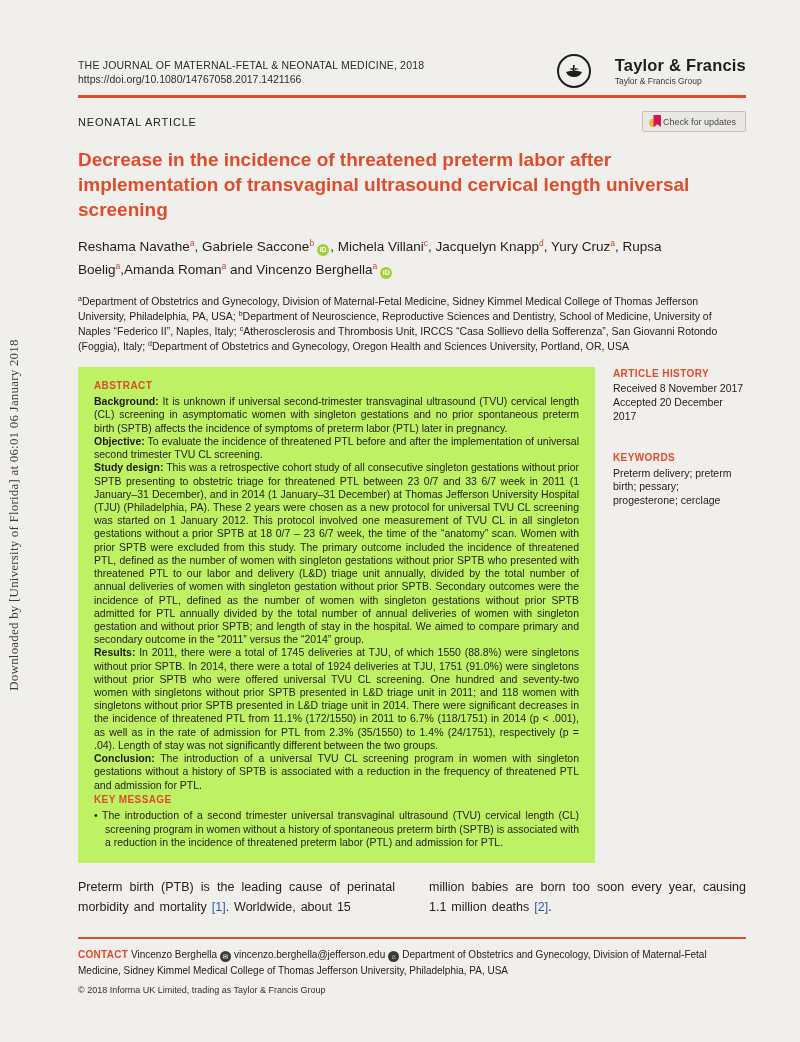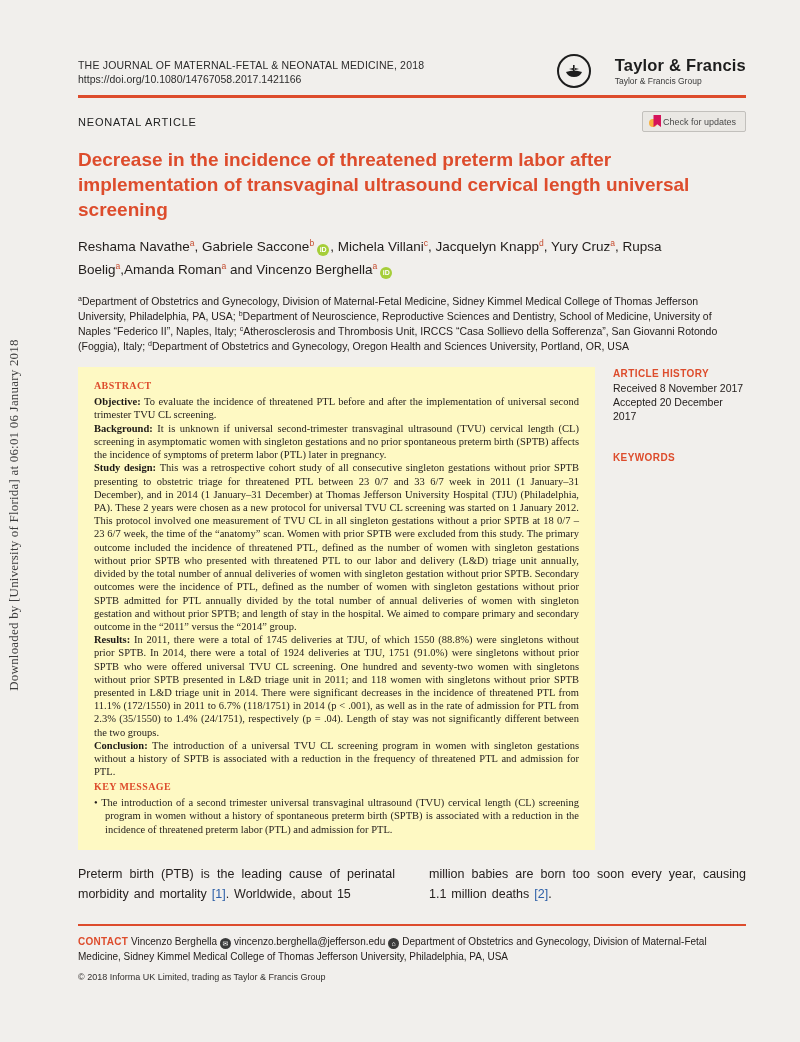--- a/index.html
+++ b/index.html
@@ -55,22 +55,22 @@
     background:#a6ce39; color:#fff; font-size:7px; font-weight:bold;
     text-align:center; line-height:12px; margin:0 1px 0 3px; vertical-align:-1px; cursor:pointer;
   }
 
   .affils { margin-top:13px; font-size:10.5px; line-height:1.45; color:#26211f; }
   .affils sup { font-size:7px; vertical-align:super; line-height:0; color:#26211f; }
 
   
   .abs-row { display:flex; gap:18px; margin-top:12px; align-items:flex-start; }
   .abs-box {
-    width:517px; background:#fef9c3; padding:13px 16px 14px 16px;
-    font-size:10.5px; line-height:1.26; text-align:justify; color:#26211f;font-family:Liberation Serif, serif;
+    width:517px; background:#bef264; padding:13px 16px 14px 16px;
+    font-size:10.5px; line-height:1.26; text-align:justify; color:#26211f;
   }
   .sec-label { font-size:10px; font-weight:bold; color:#dd4c2c; letter-spacing:.4px; margin-bottom:3px; }
   .abs-box p { margin:0; }
   .abs-box p b { color:#1d1916; }
   .keymsg { margin-top:2px; }
   .keymsg-item { padding-left:11px; text-indent:-11px; }
 
   .side-col { width:133px; font-size:10.5px; line-height:1.32; color:#26211f; }
   .side-col .sec-label { margin-bottom:2px; }
   .side-gap { height:28px; }
@@ -137,38 +137,39 @@
   <div class="title">Decrease in the incidence of threatened preterm labor after implementation of transvaginal ultrasound cervical length universal screening</div>
 
   <div class="authors" id="authors-line"><span>Reshama Navathe</span><sup>a</sup>, <span>Gabriele Saccone</span><sup>b</sup><span class="orcid">iD</span>, <span>Michela Villani</span><sup>c</sup>, <span>Jacquelyn Knapp</span><sup>d</sup>, <span>Yury Cruz</span><sup>a</sup>, <span>Rupsa Boelig</span><sup>a</sup>,<span>Amanda Roman</span><sup>a</sup> and <span>Vincenzo Berghella</span><sup>a</sup><span class="orcid">iD</span></div>
 
   <div class="affils" id="affiliations"><sup>a</sup>Department of Obstetrics and Gynecology, Division of Maternal-Fetal Medicine, Sidney Kimmel Medical College of Thomas Jefferson University, Philadelphia, PA, USA; <sup>b</sup>Department of Neuroscience, Reproductive Sciences and Dentistry, School of Medicine, University of Naples “Federico II”, Naples, Italy; <sup>c</sup>Atherosclerosis and Thrombosis Unit, IRCCS “Casa Sollievo della Sofferenza”, San Giovanni Rotondo (Foggia), Italy; <sup>d</sup>Department of Obstetrics and Gynecology, Oregon Health and Sciences University, Portland, OR, USA</div>
 
   <div class="abs-row">
     <div class="abs-box">
       <div class="sec-label">ABSTRACT</div>
       <div id="abstract-body">
+          <p><b>Background:</b> It is unknown if universal second-trimester transvaginal ultrasound (TVU) cervical length (CL) screening in asymptomatic women with singleton gestations and no prior spontaneous preterm birth (SPTB) affects the incidence of symptoms of preterm labor (PTL) later in pregnancy.</p>
           <p><b>Objective:</b> To evaluate the incidence of threatened PTL before and after the implementation of universal second trimester TVU CL screening.</p>
-          <p><b>Background:</b> It is unknown if universal second-trimester transvaginal ultrasound (TVU) cervical length (CL) screening in asymptomatic women with singleton gestations and no prior spontaneous preterm birth (SPTB) affects the incidence of symptoms of preterm labor (PTL) later in pregnancy.</p>
           <p><b>Study design:</b> This was a retrospective cohort study of all consecutive singleton gestations without prior SPTB presenting to obstetric triage for threatened PTL between 23 0/7 and 33 6/7 week in 2011 (1 January–31 December), and in 2014 (1 January–31 December) at Thomas Jefferson University Hospital (TJU) (Philadelphia, PA). These 2 years were chosen as a new protocol for universal TVU CL screening was started on 1 January 2012. This protocol involved one measurement of TVU CL in all singleton gestations without a prior SPTB at 18 0/7 – 23 6/7 week, the time of the “anatomy” scan. Women with prior SPTB were excluded from this study. The primary outcome included the incidence of threatened PTL, defined as the number of women with singleton gestations without prior SPTB who presented with threatened PTL to our labor and delivery (L&amp;D) triage unit annually, divided by the total number of annual deliveries of women with singleton gestation without prior SPTB. Secondary outcomes were the incidence of PTL, defined as the number of women with singleton gestations without prior SPTB admitted for PTL annually divided by the total number of annual deliveries of women with singleton gestation and without prior SPTB; and length of stay in the hospital. We aimed to compare primary and secondary outcome in the “2011” versus the “2014” group.</p>
           <p><b>Results:</b> In 2011, there were a total of 1745 deliveries at TJU, of which 1550 (88.8%) were singletons without prior SPTB. In 2014, there were a total of 1924 deliveries at TJU, 1751 (91.0%) were singletons without prior SPTB who were offered universal TVU CL screening. One hundred and seventy-two women with singletons without prior SPTB presented in L&amp;D triage unit in 2011; and 118 women with singletons without prior SPTB presented in L&amp;D triage unit in 2014. There were significant decreases in the incidence of threatened PTL from 11.1% (172/1550) in 2011 to 6.7% (118/1751) in 2014 (p &lt; .001), as well as in the rate of admission for PTL from 2.3% (35/1550) to 1.4% (24/1751), respectively (p = .04). Length of stay was not significantly different between the two groups.</p>
           <p><b>Conclusion:</b> The introduction of a universal TVU CL screening program in women with singleton gestations without a history of SPTB is associated with a reduction in the frequency of threatened PTL and admission for PTL.</p>
         </div>
       <div class="keymsg">
         <div class="sec-label">KEY MESSAGE</div>
         <p class="keymsg-item"><span id="keymsg-text">• The introduction of a second trimester universal transvaginal ultrasound (TVU) cervical length (CL) screening program in women without a history of spontaneous preterm birth (SPTB) is associated with a reduction in the incidence of threatened preterm labor (PTL) and admission for PTL.</span></p>
       </div>
     </div>
 
     <div class="side-col">
       <div class="sec-label">ARTICLE HISTORY</div>
       <div>Received 8 November 2017</div>
       <div>Accepted 20 December 2017</div>
       <div class="side-gap"></div>
       <div class="sec-label">KEYWORDS</div>
+      <div>Preterm delivery; preterm birth; pessary; progesterone; cerclage</div>
     </div>
   </div>
 
   <div class="two-col">
     <div class="col">Preterm birth (PTB) is the leading cause of perinatal morbidity and mortality <span class="ref">[1]</span>. Worldwide, about 15</div>
     <div class="col">million babies are born too soon every year, causing 1.1 million deaths <span class="ref">[2]</span>.</div>
   </div>
 
   <div class="footer">
     <div class="rule-thin"></div>

